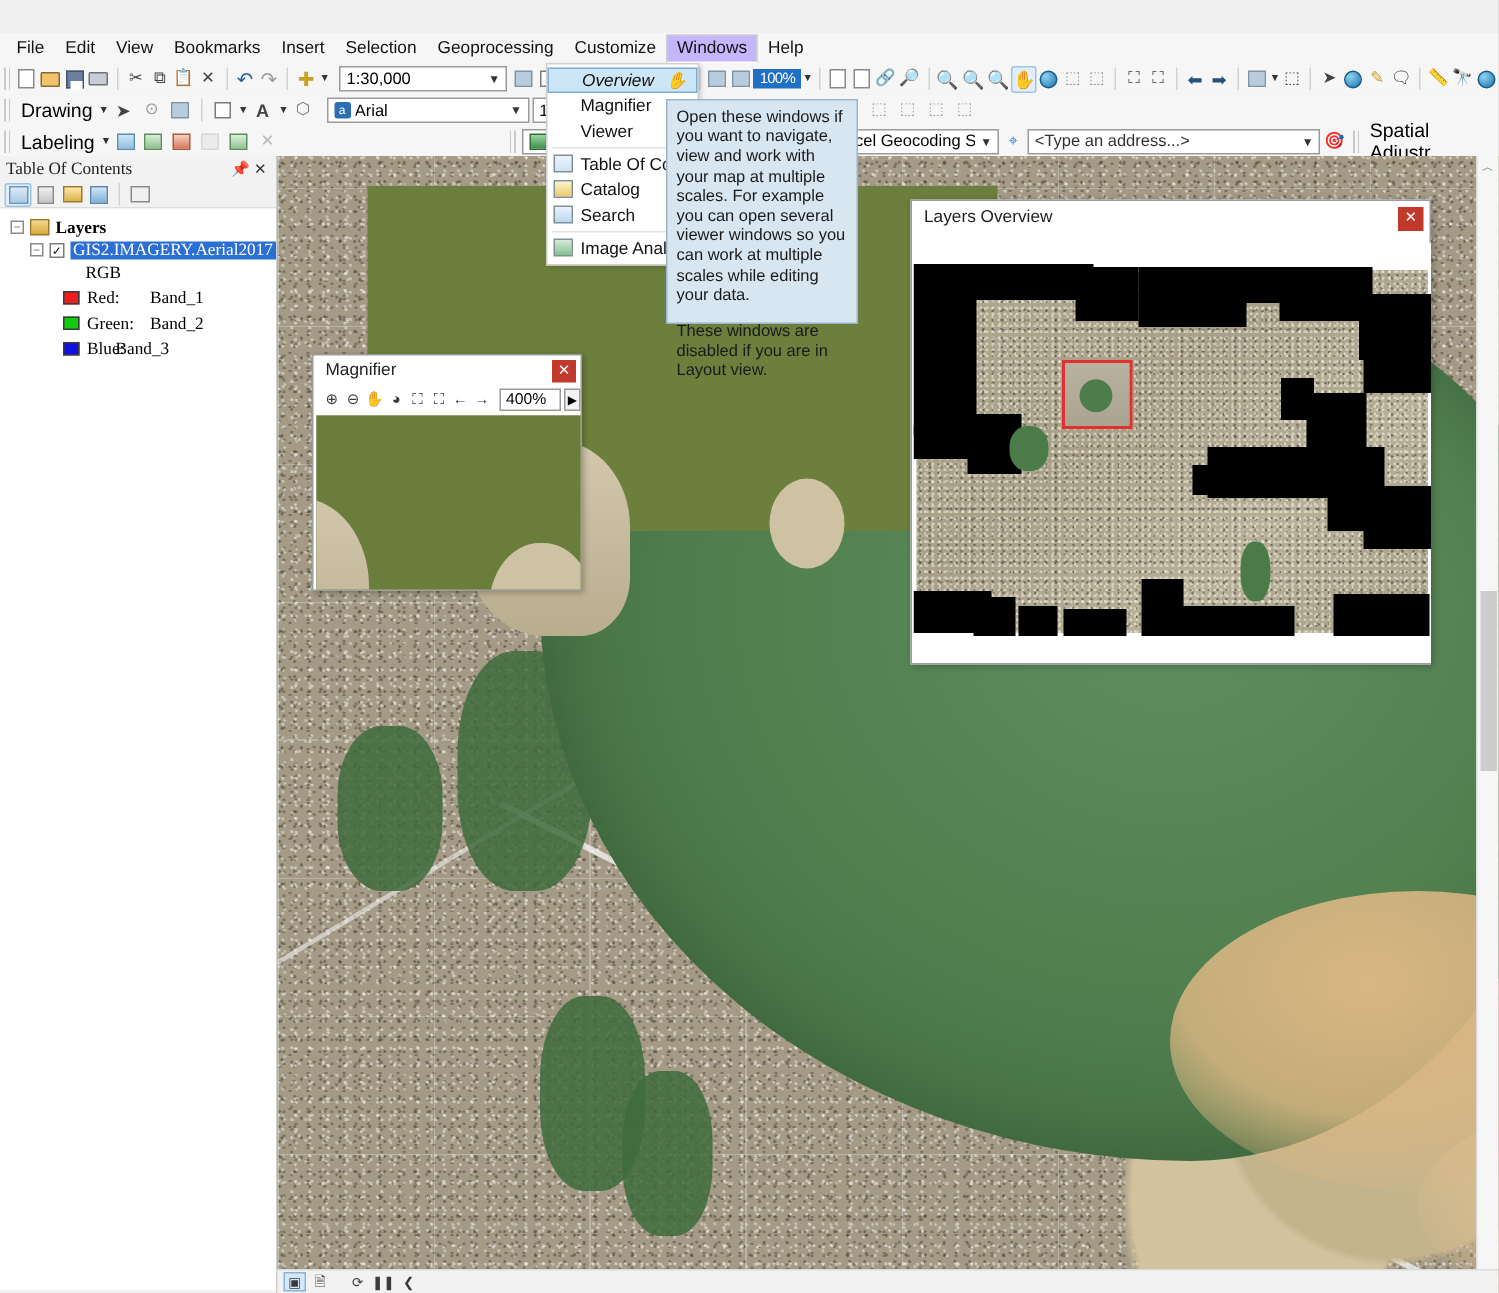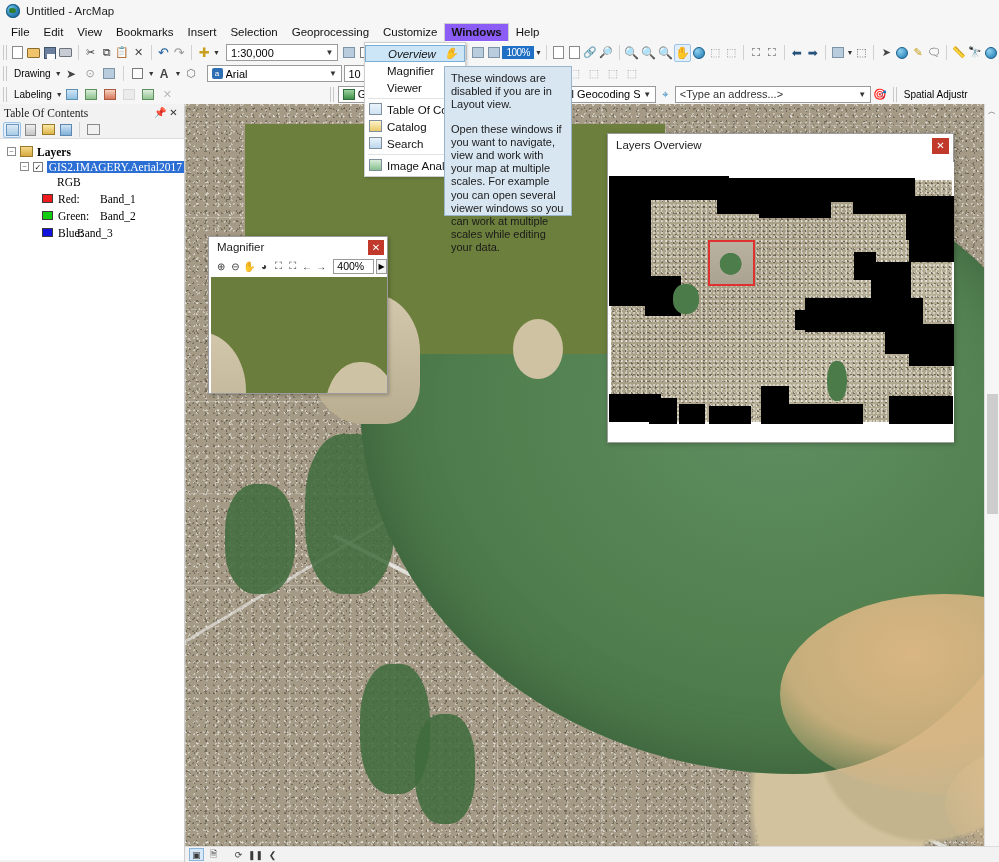--- a/index.html
+++ b/index.html
@@ -34,23 +34,23 @@
 
   
   .menubar {
     position:absolute; left:0; top:22px; width:999px; height:20px;
     background:#f6f6f6; display:flex; align-items:center; padding-left:4px;
   }
   .menu-item {
     padding:3px 7px; font-size:11.5px; color:#111; cursor:default; line-height:13px;
   }
   .menu-item.active {
-    background:#8b5cf6;
+    background:#c4b5fd;
     border:1px solid #cfcfcf; border-bottom:1px solid #ffffff;
-    padding:2px 6px; position:relative; z-index:40;font-weight:bold;
+    padding:2px 6px; position:relative; z-index:40;
   }
 
   
   .toolbar {
     position:absolute; left:0; width:999px; background:#f6f6f6;
     display:flex; align-items:center;
   }
   .tb1 { top:42px; height:21px; }
   .tb2 { top:63px; height:21px; }
   .tb3 { top:84px; height:20px; }
@@ -58,21 +58,21 @@
     background:
       linear-gradient(to right, transparent 1px, #c9c9c9 1px, #c9c9c9 2px, transparent 2px),
       linear-gradient(to right, transparent 4px, #c9c9c9 4px, #c9c9c9 5px, transparent 5px);
   }
   .sep { width:1px; height:15px; background:#d2d2d2; margin:0 4px; }
   .tbtn {
     width:19px; height:18px; display:inline-flex; align-items:center; justify-content:center;
     font-size:11px; line-height:1; color:#444; border:1px solid transparent; border-radius:2px;
   }
   .tbtn.sel { background:#e2eefb; border:1px solid #9cc4e8; }
-  .tlabel-sm { font-size:10px; padding:0 3px; }
+  .tlabel-sm { font-size:13px; padding:0 3px; }
   .caret { font-size:7px; color:#333; margin-left:1px; }
 
   .combo {
     height:17px; border:1px solid #9a9a9a; background:#fff;
     display:inline-flex; align-items:center; padding:0 0 0 4px; font-size:11px;
   }
   .combo .cval { flex:1; white-space:nowrap; overflow:hidden; }
   .combo .cbtn {
     width:15px; height:15px; display:flex; align-items:center; justify-content:center;
     font-size:8px; color:#333;
@@ -321,24 +321,20 @@
   }
   .sbtn{ width:15px;height:13px;display:flex;align-items:center;justify-content:center;
     font-size:9px;color:#3a3a3a;margin-right:2px;border:1px solid transparent;}
   .sbtn.sel{ background:#d6e8f7; border:1px solid #8ab5d8;}
 </style>
 </head>
 <body>
 
 <div id="app">
 
-  <div class="titlebar">
-    <div class="globe-ico"></div>
-    <span class="tlabel">Untitled - ArcMap</span>
-  </div>
 
   <div class="menubar">
     <div class="menu-item">File</div>
     <div class="menu-item">Edit</div>
     <div class="menu-item">View</div>
     <div class="menu-item">Bookmarks</div>
     <div class="menu-item">Insert</div>
     <div class="menu-item">Selection</div>
     <div class="menu-item">Geoprocessing</div>
     <div class="menu-item">Customize</div>
@@ -579,22 +575,22 @@
       <span>Search</span>
     </div>
     <div class="dd-sep"></div>
     <div class="dd-item">
       <span class="dd-ico imgan"></span>
       <span>Image Anal</span>
     </div>
   </div>
 
   <div class="tooltip">
+    <p>Open these windows if you want to navigate, view and work with your map at multiple scales. For example you can open several viewer windows so you can work at multiple scales while editing your data.</p>
     <p>These windows are disabled if you are in Layout view.</p>
-    <p>Open these windows if you want to navigate, view and work with your map at multiple scales. For example you can open several viewer windows so you can work at multiple scales while editing your data.</p>
   </div>
 
   <div class="toc">
     <div class="toc-head">
       <span class="t">Table Of Contents</span>
       <span class="pin">📌</span>
       <span class="x">✕</span>
     </div>
     <div class="toc-tb">
       <div class="tbtn sel">

